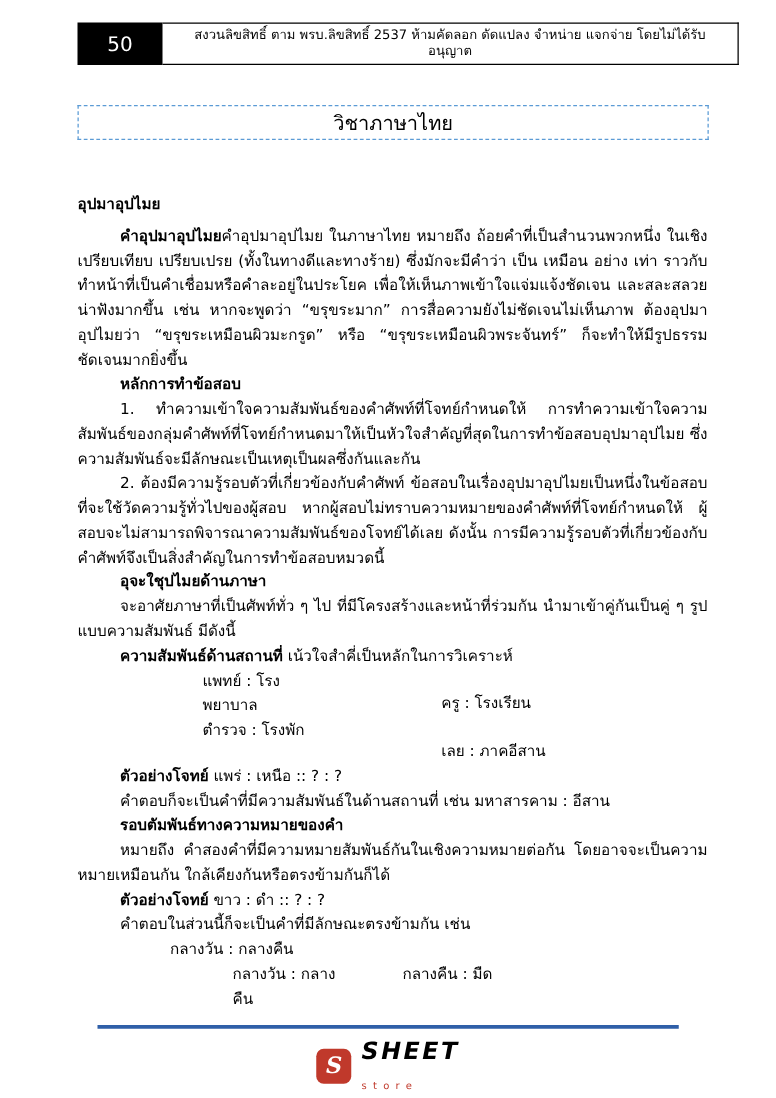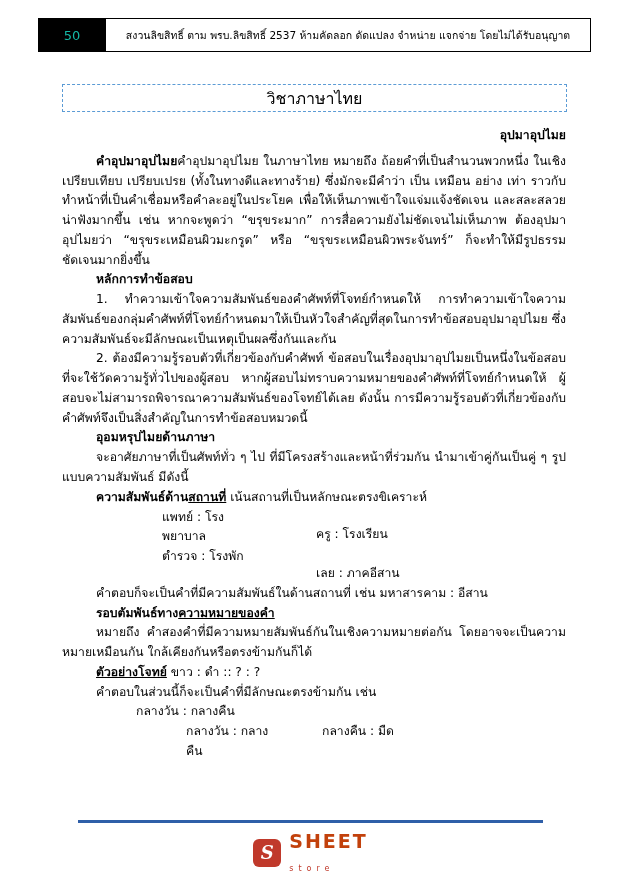--- a/index.html
+++ b/index.html
@@ -28,25 +28,26 @@
     top: 18px;
     left: 38px;
     right: 30px;
     height: 34px;
     display: flex;
     align-items: stretch;
   }
   .page-number-box {
     width: 68px;
     background: #000000;
-    color: #14b8a6;
-    display: flex;
-    align-items: center;
-    justify-content: center;
-    font-size: 13px;
+    color: #ffffff;
+    display: flex;
+    align-items: center;
+    justify-content: center;
+    font-size: 16px;
+    margin-left: 24px;
   }
   .header-notice {
     flex: 1;
     border: 1px solid #000000;
     border-left: none;
     display: flex;
     align-items: center;
     justify-content: center;
     font-size: 10.5px;
     padding: 0 17px;
@@ -72,54 +73,55 @@
   
   .content {
     position: absolute;
     top: 126px;
     left: 62px;
     width: 504px;
     font-size: 12.2px;
     line-height: 1.62;
   }
   .center-heading {
-    text-align: right;
+    text-align: left;
     margin-bottom: 6px;
+    margin-top: 28px;
   }
   p {
     margin: 0;
     text-indent: 0;
     text-align: justify;
   }
   p.indent {
     text-indent: 34px;
   }
   .bold {
     font-weight: bold;
   }
   .underline {
-    text-decoration: underline;
   }
   .sub-head-indent {
     font-weight: bold;
     text-indent: 34px;
   }
   .example-line {
     text-indent: 34px;
     color: #000;
   }
 
   
   .pair-block {
     margin: 0;
     padding-left: 34px;
   }
   .pair-row {
     display: flex;
     line-height: 1.62;
+    gap: 37px;
   }
   .pair-row .col1 {
     width: 160px;
     padding-left: 66px;
     box-sizing: border-box;
   }
   .pair-row .col2 {
     width: 200px;
     padding-left: 60px;
     box-sizing: border-box;
@@ -175,22 +177,23 @@
     justify-content: center;
   }
   .logo-text {
     display: flex;
     flex-direction: column;
     line-height: 1;
   }
   .logo-title {
     font-size: 19px;
     letter-spacing: 2px;
-    color: #c2410c;
-    font-weight: bold;
+    color: #000000;
+    font-weight: bold;
+    font-style: italic;
   }
   .logo-sub {
     font-size: 8px;
     letter-spacing: 5px;
     color: #c0392b;
     margin-top: 14px;
   }
 </style>
 </head>
 <body>
@@ -209,37 +212,38 @@
     <div class="center-heading bold">อุปมาอุปไมย</div>
 
     <p class="indent"><span class="bold">คำอุปมาอุปไมย</span><span>คำอุปมาอุปไมย ในภาษาไทย หมายถึง ถ้อยคำที่เป็นสำนวนพวกหนึ่ง ในเชิงเปรียบเทียบ เปรียบเปรย (ทั้งในทางดีและทางร้าย) ซึ่งมักจะมีคำว่า เป็น เหมือน อย่าง เท่า ราวกับ ทำหน้าที่เป็นคำเชื่อมหรือคำละอยู่ในประโยค เพื่อให้เห็นภาพเข้าใจแจ่มแจ้งชัดเจน และสละสลวยน่าฟังมากขึ้น เช่น หากจะพูดว่า “ขรุขระมาก” การสื่อความยังไม่ชัดเจนไม่เห็นภาพ ต้องอุปมาอุปไมยว่า “ขรุขระเหมือนผิวมะกรูด” หรือ “ขรุขระเหมือนผิวพระจันทร์” ก็จะทำให้มีรูปธรรมชัดเจนมากยิ่งขึ้น</span></p>
 
     <div class="sub-head-indent">หลักการทำข้อสอบ</div>
 
     <p class="indent">1. ทำความเข้าใจความสัมพันธ์ของคำศัพท์ที่โจทย์กำหนดให้ การทำความเข้าใจความสัมพันธ์ของกลุ่มคำศัพท์ที่โจทย์กำหนดมาให้เป็นหัวใจสำคัญที่สุดในการทำข้อสอบอุปมาอุปไมย ซึ่งความสัมพันธ์จะมีลักษณะเป็นเหตุเป็นผลซึ่งกันและกัน</p>
 
     <p class="indent">2. ต้องมีความรู้รอบตัวที่เกี่ยวข้องกับคำศัพท์ ข้อสอบในเรื่องอุปมาอุปไมยเป็นหนึ่งในข้อสอบที่จะใช้วัดความรู้ทั่วไปของผู้สอบ หากผู้สอบไม่ทราบความหมายของคำศัพท์ที่โจทย์กำหนดให้ ผู้สอบจะไม่สามารถพิจารณาความสัมพันธ์ของโจทย์ได้เลย ดังนั้น การมีความรู้รอบตัวที่เกี่ยวข้องกับคำศัพท์จึงเป็นสิ่งสำคัญในการทำข้อสอบหมวดนี้</p>
 
-    <div class="sub-head-indent">อุอมหรุปไมยด้านภาษา</div>
+    <div class="sub-head-indent">อุจะใชุปไมยด้านภาษา</div>
 
     <p class="indent">จะอาศัยภาษาที่เป็นศัพท์ทั่ว ๆ ไป ที่มีโครงสร้างและหน้าที่ร่วมกัน นำมาเข้าคู่กันเป็นคู่ ๆ รูปแบบความสัมพันธ์ มีดังนี้</p>
 
-    <p class="indent"><span class="bold">ความสัมพันธ์ด้าน</span><span class="bold underline">สถานที่</span><span> เน้นสถานที่เป็นหลักษณะตรงขิเคราะห์</span></p>
+    <p class="indent"><span class="bold">ความสัมพันธ์ด้าน</span><span class="bold underline">สถานที่</span><span> เน้วใจสำคี่เป็นหลักในการวิเคราะห์</span></p>
 
     <div class="pair-block">
       <div class="pair-row">
         <div class="col1">แพทย์ : โรงพยาบาล</div>
         <div class="col2">ครู : โรงเรียน</div>
       </div>
       <div class="pair-row">
         <div class="col1">ตำรวจ : โรงพัก</div>
         <div class="col2">เลย : ภาคอีสาน</div>
       </div>
     </div>
 
+    <p class="example-line"><span class="bold underline">ตัวอย่างโจทย์</span><span> แพร่ : เหนือ  ::   ? : ?</span></p>
 
     <p class="indent">คำตอบก็จะเป็นคำที่มีความสัมพันธ์ในด้านสถานที่ เช่น มหาสารคาม  :  อีสาน</p>
 
     <p class="indent"><span class="bold">รอบตัมพันธ์ทาง</span><span class="bold underline">ความหมายของคำ</span></p>
 
     <p class="indent">หมายถึง คำสองคำที่มีความหมายสัมพันธ์กันในเชิงความหมายต่อกัน โดยอาจจะเป็นความหมายเหมือนกัน ใกล้เคียงกันหรือตรงข้ามกันก็ได้</p>
 
     <p class="example-line"><span class="bold underline">ตัวอย่างโจทย์</span><span> ขาว : ดำ  ::    ? : ?</span></p>
 
     <p class="indent">คำตอบในส่วนนี้ก็จะเป็นคำที่มีลักษณะตรงข้ามกัน เช่น</p>

